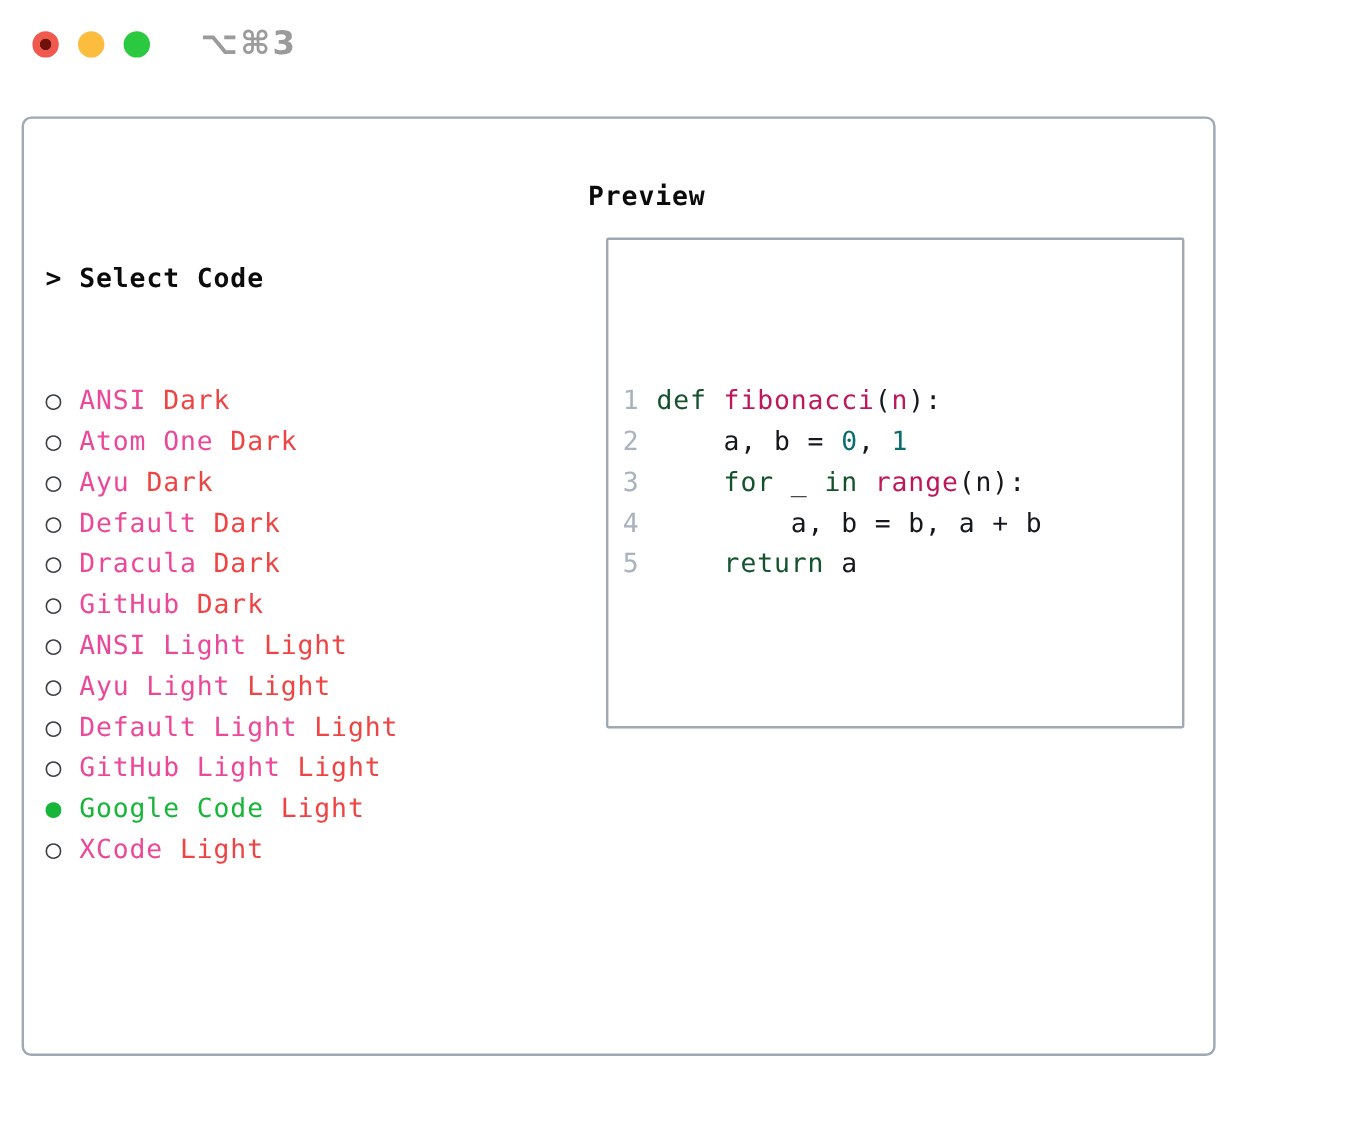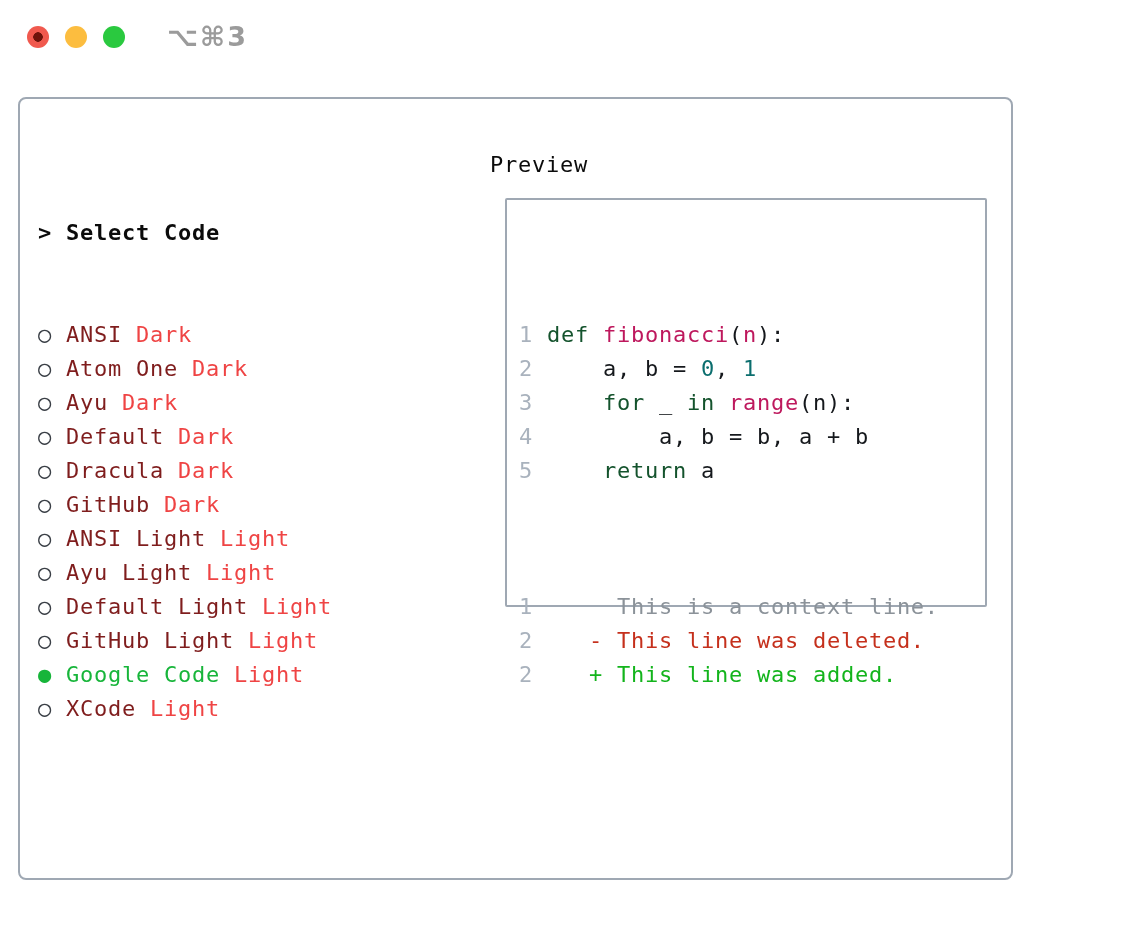--- a/index.html
+++ b/index.html
@@ -24,30 +24,30 @@
     position:absolute;left:18px;top:97px;width:995px;height:783px;
     border:2px solid #9fa8b3;border-radius:8px;background:#fff;box-sizing:border-box;
   }
   .mono{font-size:22px;line-height:34px;letter-spacing:0.75px;white-space:pre;}
   .row{height:34px;white-space:pre;}
   
   .left-col{position:absolute;left:18px;top:49px;}
   .list-header{font-weight:bold;color:#0b0b0b;}
   .prompt{font-weight:bold;color:#0b0b0b;}
   .bullet{color:#3a3f46;}
-  .item-name{color:#7f1d1d;}
+  .item-name{color:#ec4899;}
   .item-suffix{color:#ef4444;}
   .theme-item.selected .bullet,
   .theme-item.selected .item-name,
   .apply-option.selected .bullet,
   .apply-option.selected .opt-label{color:#17b53a;}
   .apply-block{margin-top:34px;}
   .apply-header{color:#15181c;padding-left:28px;}
   
-  .preview-label{position:absolute;left:470px;top:49px;font-weight:normal;color:#0b0b0b;}
+  .preview-label{position:absolute;left:470px;top:49px;font-weight:bold;color:#0b0b0b;}
   .preview-box{
     position:absolute;left:485px;top:99px;width:482px;height:409px;
     border:2px solid #9fa8b3;border-radius:2px;background:#fff;box-sizing:border-box;
   }
   .code-area{padding:50px 0 0 12px;}
   .diff-block{margin-top:34px;}
   .lineno{color:#a9b2bd;}
   .tk-plain{color:#15181c;}
   .tk-kw{color:#14532d;}
   .tk-fn{color:#be185d;}
@@ -80,18 +80,17 @@
       </div>
 
       
     </div>
 
     <div class="preview-label mono">Preview</div>
 
     <div class="preview-box">
       <div class="code-area mono">
         <div id="code-rows"><div class="row"><span class="lineno">1 </span><span class="tk-kw">def</span><span class="tk-plain"> </span><span class="tk-fn">fibonacci</span><span class="tk-plain">(</span><span class="tk-fn">n</span><span class="tk-plain">):</span></div><div class="row"><span class="lineno">2 </span><span class="tk-plain">    a, b = </span><span class="tk-num">0</span><span class="tk-plain">, </span><span class="tk-num">1</span></div><div class="row"><span class="lineno">3 </span><span class="tk-plain">    </span><span class="tk-kw">for</span><span class="tk-plain"> _ </span><span class="tk-kw">in</span><span class="tk-plain"> </span><span class="tk-fn">range</span><span class="tk-plain">(n):</span></div><div class="row"><span class="lineno">4 </span><span class="tk-plain">        a, b = b, a + b</span></div><div class="row"><span class="lineno">5 </span><span class="tk-plain">    </span><span class="tk-kw">return</span><span class="tk-plain"> a</span></div></div>
-        <div id="diff-rows" class="diff-block"><div class="row"><span class="lineno">1 </span><span class="tk-ctx">     This is a context line.</span></div><div class="row"><span class="lineno">2 </span><span class="tk-del">   - This line was deleted.</span></div><div class="row"><span class="lineno">2 </span><span class="tk-add">   + This line was added.</span></div></div>
       </div>
     </div>
 
   </div>
 </div>
 
 </body></html>

